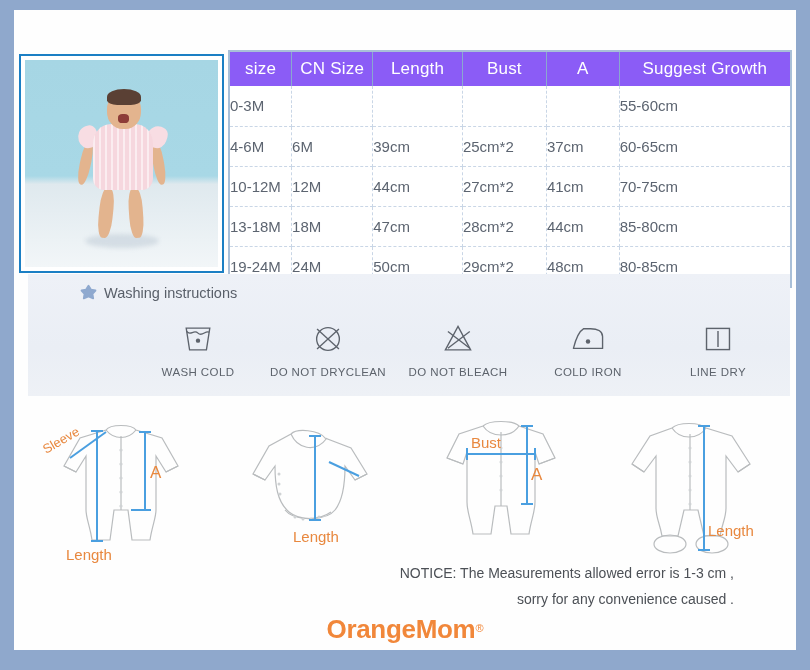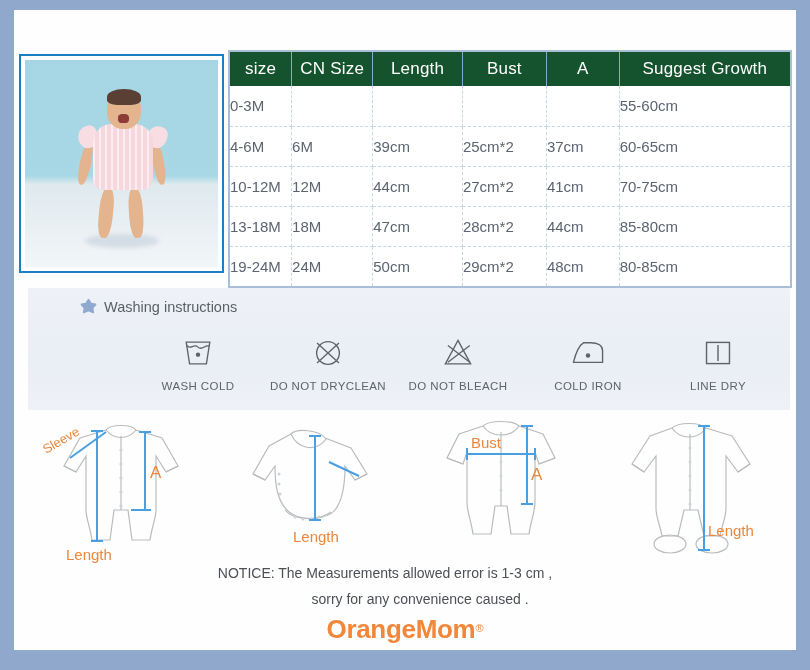--- a/index.html
+++ b/index.html
@@ -94,21 +94,21 @@
   
   #size-table {
     position: absolute;
     left: 214px; top: 40px;
     width: 564px; height: 238px;
     border: 2px solid #a9bfd8;
     background: #ffffff;
   }
   table { width: 100%; height: 100%; border-collapse: collapse; table-layout: fixed; }
   thead th {
-    background: #14532d;
+    background: #8b5cf6;
     color: #ffffff;
     font-weight: normal;
     font-size: 17px;
     height: 34px;
     border-right: 1px solid #8aa8cf;
     letter-spacing: 0.2px;
   }
   thead th:last-child { border-right: none; }
   tbody td {
     font-size: 15px;
@@ -122,21 +122,21 @@
   col.c1 { width: 11%; }
   col.c2 { width: 14.5%; }
   col.c3 { width: 16%; }
   col.c4 { width: 15%; }
   col.c5 { width: 13%; }
   col.c6 { width: 30.5%; }
 
   
   #wash-panel {
     position: absolute;
-    left: 14px; top: 278px;
+    left: 14px; top: 264px;
     width: 762px; height: 122px;
     background: linear-gradient(to bottom, #eef1f7 0%, #eaeef5 60%, #eef1f6 100%);
   }
   #wash-title-row {
     position: absolute; left: 52px; top: 10px;
     display: flex; align-items: center; gap: 7px;
   }
   #wash-title-row .label {
     font-size: 14.5px; color: #595f69;
   }
@@ -155,22 +155,22 @@
   
   #diagrams {
     position: absolute; left: 14px; top: 404px;
     width: 762px; height: 150px;
     display: flex;
   }
   .diagram { flex: 1; position: relative; }
 
   
   #notice {
-    position: absolute; left: 16px; top: 550px; width: 710px;
-    text-align: center;
+    position: absolute; left: 10px; top: 550px; width: 710px;
+    text-align: right;
   }
   #notice .line1, #notice .line2 {
     font-size: 14px; color: #4c5056; line-height: 26px;
   }
   #notice .line2 { padding-left: 70px; }
   #logo {
     position: absolute; left: 0; top: 604px; width: 782px;
     text-align: center;
   }
   #logo .word {

